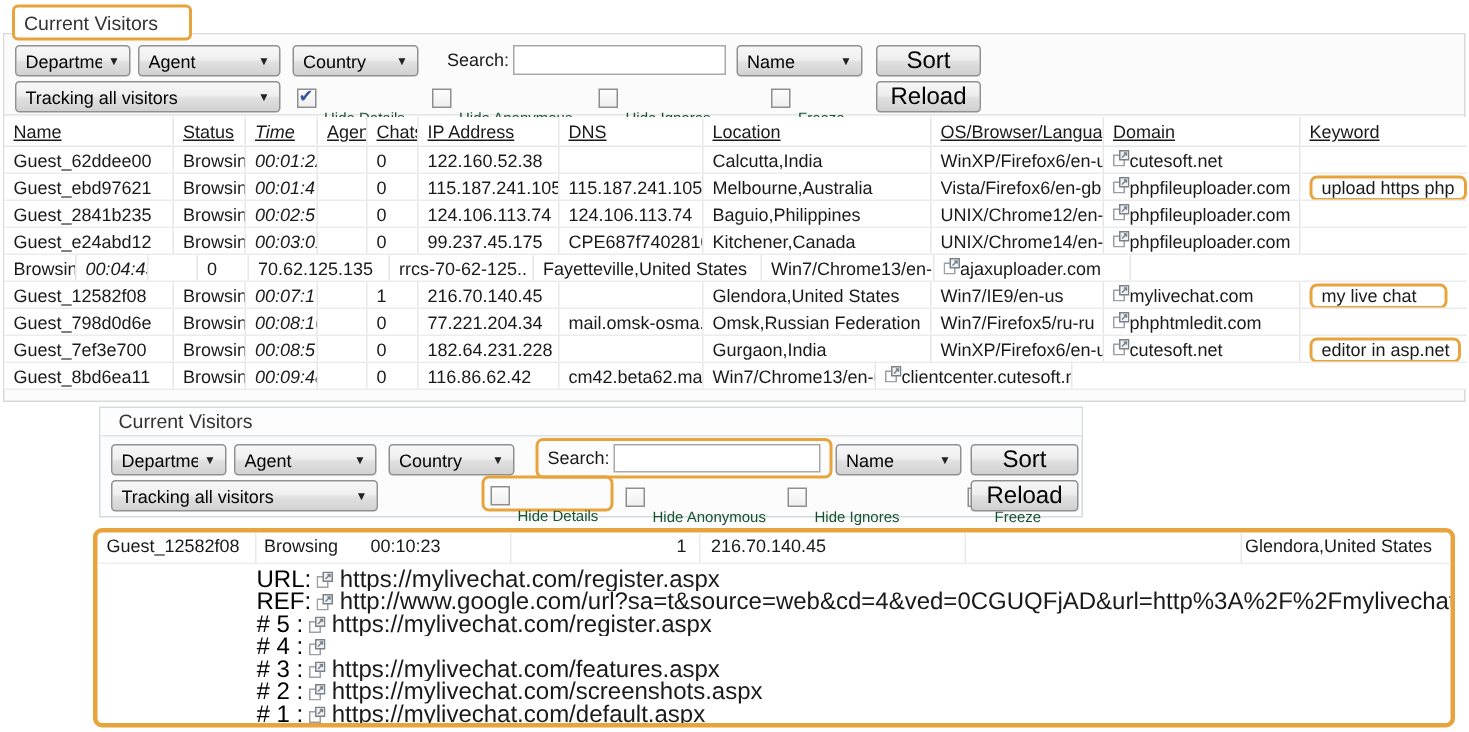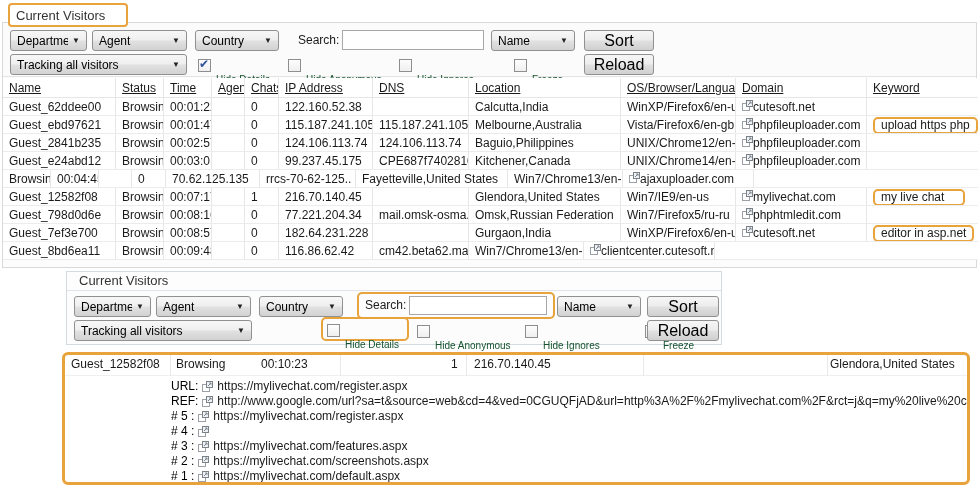--- a/index.html
+++ b/index.html
@@ -28,42 +28,42 @@
               font-size:13px; color:#333; z-index:5; }
   .tb1 { position:absolute; left:0; top:0; width:100%; height:54px; border-bottom:1px solid #E4E4E4; background:#FBFBFB; }
 
   
   .vtable { position:absolute; left:0; top:55px; width:975px; background:#fff; }
   .trow { display:flex; height:18px; align-items:center; border-bottom:1px solid #ECECEC; background:#fff; }
   .trow.hdr { height:20px; border-bottom:1px solid #E6E6E6; }
   .trow span.cell { display:block; height:100%; line-height:18px; white-space:nowrap; overflow:hidden;
                     border-right:1px solid #E7E7E7; padding-left:6px; font-size:12px; }
   .trow.hdr span.cell { line-height:20px; text-decoration:underline; }
-  .c0{width:113px;} .c1{width:48px;} .c2{width:48px;} .c3{width:33px;} .c4{width:34px;}
+  .c0{width:113px;} .c1{width:48px;} .c2{width:48px;font-style:italic;} .c3{width:33px;} .c4{width:34px;}
   .c5{width:94px;} .c6{width:96px;} .c7{width:152px;} .c8{width:115px;} .c9{width:131px;}
   .c10{flex:1; border-right:none !important;}
   .dom { display:flex; align-items:center; gap:3px; }
   .dom svg { flex:none; }
   .kw-box { display:inline-block; min-width:92px; border:2px solid #E8A33C; border-radius:5px;
             height:17px; line-height:13px; padding:0 6px; margin-top:0px; }
 
   
   #panel2 { position:absolute; left:66px; top:271px; width:656px; height:74px; border:1px solid #D3DAE0; background:#FCFCFC; }
   #p2-title { position:absolute; left:0; top:0; width:100%; height:19px; border-bottom:1px solid #DEE4E9;
               padding-left:12px; font-size:13px; color:#333; line-height:18px; background:#FDFDFD; }
   #annot-search { position:absolute; left:290px; top:20px; width:198px; height:27px; border:2px solid #E8A33C; border-radius:5px; }
   #annot-hd { position:absolute; left:254px; top:45px; width:88px; height:24px; border:2px solid #E8A33C; border-radius:5px; }
 
   
   #detail { position:absolute; left:62px; top:352px; width:908px; height:133px; border:3px solid #E8A33C; border-radius:6px; background:#fff; overflow:hidden; }
   #d-row { position:relative; height:21px; border-bottom:1px solid #EFEFEF; font-size:12px; }
   #d-row span { position:absolute; top:2px; white-space:nowrap; }
   .dsep { position:absolute; top:0; height:21px; width:1px; background:#E9E9E9; }
   #d-lines { padding:3px 0 0 106px; }
-  .dline { height:15px; line-height:15px; font-size:12px; white-space:nowrap; overflow:hidden; display:flex; align-items:center; gap:4px; }
+  .dline { height:15px; line-height:15px; font-size:16px; white-space:nowrap; overflow:hidden; display:flex; align-items:center; gap:4px; }
   .dline .dl { color:#000; }
 </style>
 </head>
 <body>
 
 <div id="page">
 
   <div id="p1-title">
     <span>Current Visitors</span>
   </div>
@@ -368,21 +368,21 @@
 
     <div class="btn" style="left:580px; top:48px; width:72px;">
       <span>Reload</span>
     </div>
   </div>
 
   <div id="detail">
     <div id="d-row">
       <span style="left:6px;">Guest_12582f08</span>
       <span style="left:111px;">Browsing</span>
-      <span style="left:196px;">00:10:23</span>
+      <span style="left:182px;">00:10:23</span>
       <span style="left:386px;">1</span>
       <span style="left:409px;">216.70.140.45</span>
       <span style="left:765px;">Glendora,United States</span>
       <i class="dsep" style="left:105px;"></i>
         <i class="dsep" style="left:275px;"></i>
       <i class="dsep" style="left:401px;"></i>
         <i class="dsep" style="left:578px;"></i>
         <i class="dsep" style="left:762px;"></i>
     </div>
     <div id="d-lines">

